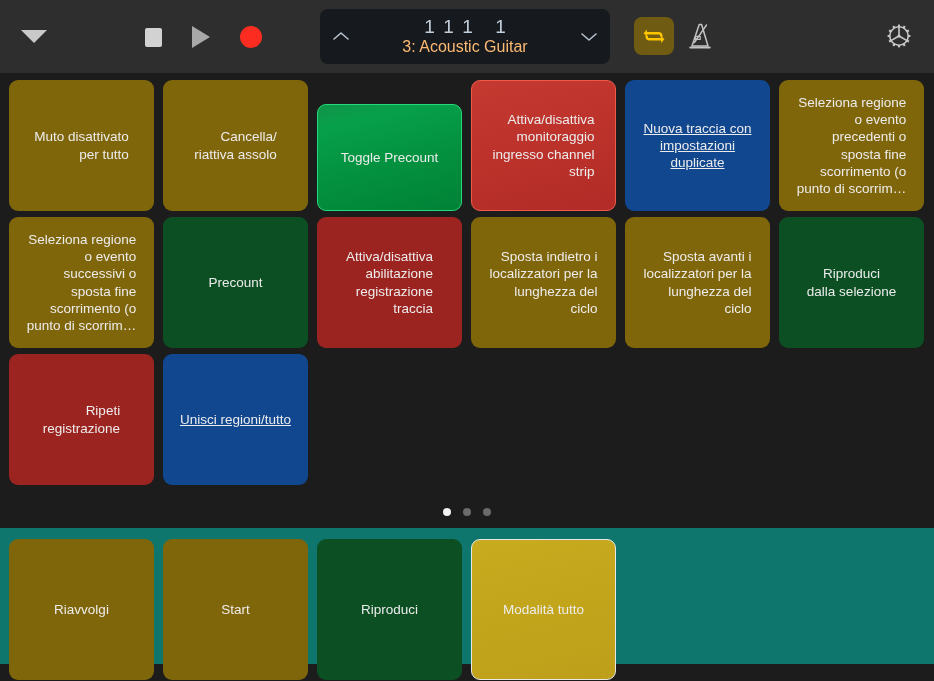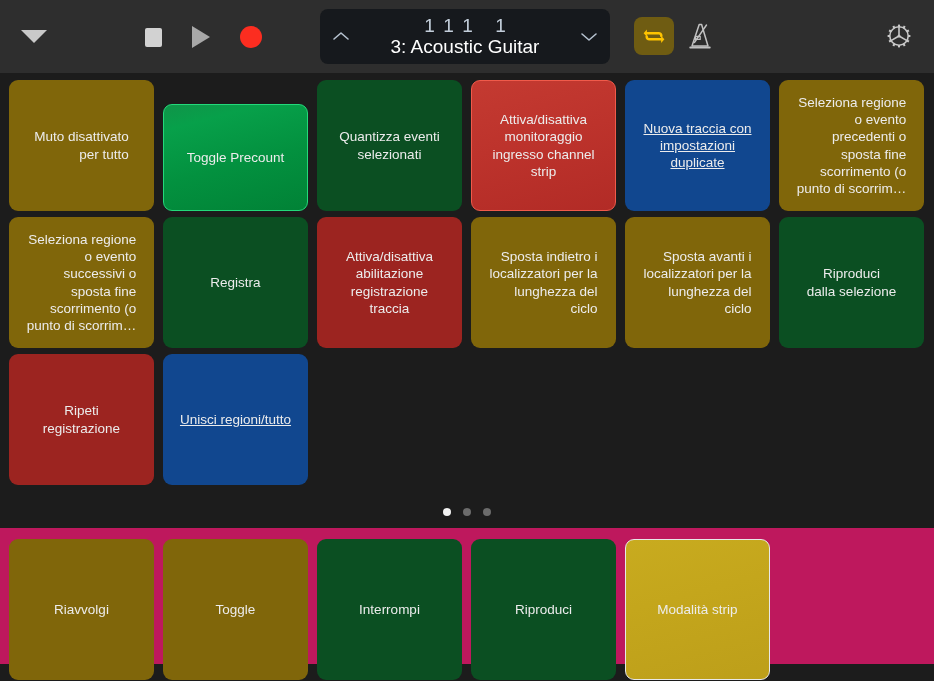--- a/index.html
+++ b/index.html
@@ -109,22 +109,22 @@
     display: flex;
     align-items: baseline;
     color: #c3cedb;
     font-size: 19px;
     letter-spacing: 0;
     line-height: 1.05;
   }
   .lcd-position span { display: inline-block; width: 19px; text-align: center; }
   .lcd-position span.gap { margin-left: 14px; }
   .lcd-track {
-    color: #ffffff;
-    font-size: 19px;
+    color: #fdba74;
+    font-size: 16px;
     line-height: 1.1;
     white-space: nowrap;
   }
 
   .cycle-btn {
     position: absolute;
     left: 634px;
     top: 17px;
     width: 40px;
     height: 38px;
@@ -185,21 +185,21 @@
     font-size: 13.5px;
     line-height: 1.28;
     cursor: pointer;
     border: 1px solid transparent;
     overflow: hidden;
   }
 
   
   .pad.yellow { background: #80660a; text-align: right; }
   .pad.green  { background: #0b4f22; }
-  .pad.red    { background: #9c2420; }
+  .pad.red    { background: #9c2420; text-align: right; }
   .pad.blue   { background: #11478f; text-decoration: underline; }
 
   
   .pad.green.on {
     background: linear-gradient(165deg, #109449 0%, #07a04a 18%, #03913f 55%, #018236 100%);
     border-color: #23d97a;
     margin-top: 24px;
   }
   .pad.red.on {
     background: linear-gradient(165deg, #c43a31 0%, #bd332c 45%, #b22b26 100%);
@@ -227,21 +227,21 @@
     background: #6b6b6b;
     cursor: pointer;
   }
   .dot.active { background: #f2f2f2; }
 
   
   .transport-region {
     position: relative;
     width: 934px;
     height: 136px;
-    background: #be185d;
+    background: #0f766e;
   }
   .transport-grid {
     position: absolute;
     left: 9px;
     top: 11px;
     width: 916px;
     display: grid;
     grid-template-columns: repeat(6, 145px);
     grid-template-rows: 141px;
     column-gap: 9px;
@@ -336,40 +336,40 @@
     </svg>
   </div>
 
 </div>
 
 <div class="grid-region">
   <div class="pad-grid" id="pad-grid">
       <div class="pad yellow">
         <span>Muto disattivato<br>per tutto</span>
       </div>
+      <div class="pad yellow">
+        <span>Cancella/<br>riattiva assolo</span>
+      </div>
       <div class="pad green on">
         <span>Toggle Precount</span>
       </div>
-      <div class="pad green">
-        <span>Quantizza eventi<br>selezionati</span>
-      </div>
       <div class="pad red on">
         <span>Attiva/disattiva<br>monitoraggio<br>ingresso channel<br>strip</span>
       </div>
       <div class="pad blue">
         <span>Nuova traccia con<br>impostazioni<br>duplicate</span>
       </div>
       <div class="pad yellow">
         <span>Seleziona regione<br>o evento<br>precedenti o<br>sposta fine<br>scorrimento (o<br>punto di scorrim…</span>
       </div>
       <div class="pad yellow">
         <span>Seleziona regione<br>o evento<br>successivi o<br>sposta fine<br>scorrimento (o<br>punto di scorrim…</span>
       </div>
       <div class="pad green">
-        <span>Registra</span>
+        <span>Precount</span>
       </div>
       <div class="pad red">
         <span>Attiva/disattiva<br>abilitazione<br>registrazione<br>traccia</span>
       </div>
       <div class="pad yellow">
         <span>Sposta indietro i<br>localizzatori per la<br>lunghezza del<br>ciclo</span>
       </div>
       <div class="pad yellow">
         <span>Sposta avanti i<br>localizzatori per la<br>lunghezza del<br>ciclo</span>
       </div>
@@ -389,25 +389,22 @@
       <div class="dot"></div>
     </div>
 </div>
 
 <div class="transport-region">
   <div class="transport-grid" id="transport-grid">
       <div class="pad yellow">
         <span>Riavvolgi</span>
       </div>
       <div class="pad yellow">
-        <span>Toggle</span>
-      </div>
-      <div class="pad green">
-        <span>Interrompi</span>
+        <span>Start</span>
       </div>
       <div class="pad green">
         <span>Riproduci</span>
       </div>
       <div class="pad yellow on">
-        <span>Modalità strip</span>
+        <span>Modalità tutto</span>
       </div>
     </div>
 </div>
 
 </body></html>

